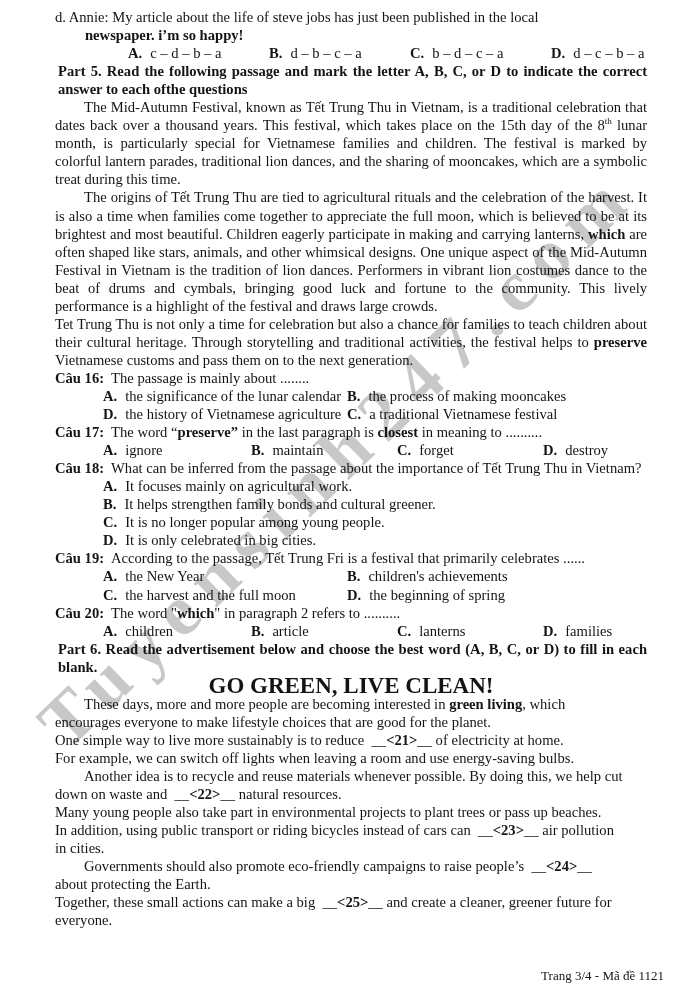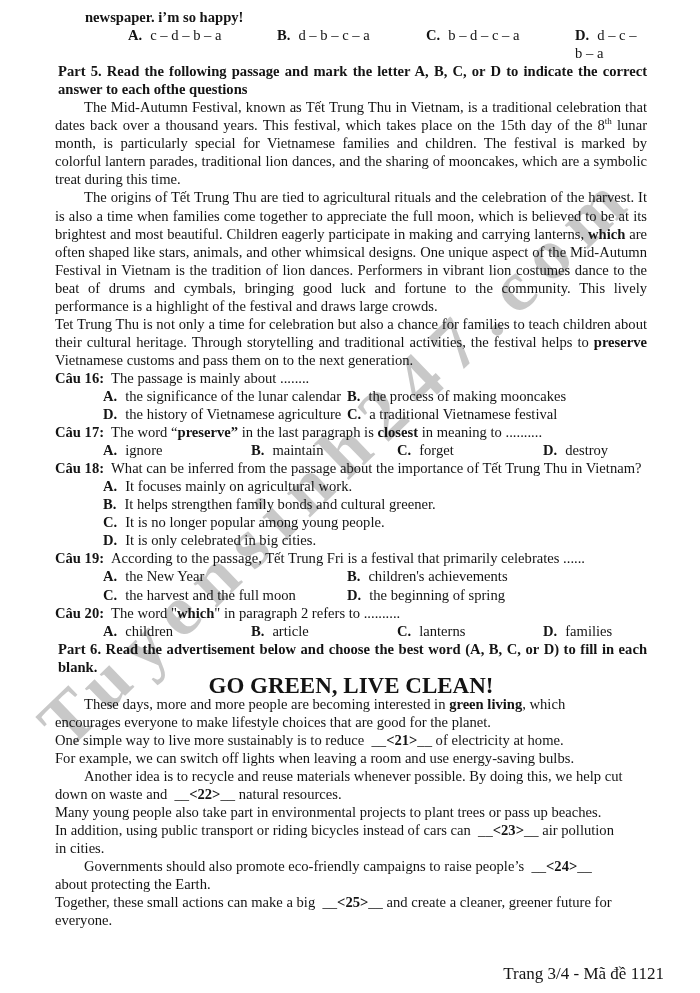--- a/index.html
+++ b/index.html
@@ -29,42 +29,43 @@
     padding:8px 53px 0 55px;
     font-size:14.6px;
     line-height:18.05px;
   }
   .line{min-height:18.05px;}
   .just{text-align:justify;}
   .indent2{margin-left:30px;font-weight:bold;}
   .p-indent{text-indent:29px;}
   .part-heading{font-weight:bold;text-align:justify;padding-left:3px;}
   .q-line .q-label{margin-right:7px;}
-  .opts-intro{display:grid;grid-template-columns:141px 141px 141px 1fr;margin-left:73px;gap:8px;}
+  .opts-intro{display:grid;grid-template-columns:141px 141px 141px 1fr;margin-left:73px;}
   .opts-4col{display:grid;grid-template-columns:148px 146px 146px 1fr;margin-left:48px;}
   .opts-2col{display:grid;grid-template-columns:244px 1fr;margin-left:48px;}
   .opt-stack{margin-left:48px;}
   .opt-letter{font-weight:bold;margin-right:8px;}
   .part6-title{font-weight:bold;text-align:center;font-size:23px;line-height:19px;}
   .p6line{white-space:nowrap;}
   .p6line.ind{padding-left:29px;}
   sup{font-size:.62em;line-height:0;}
   .footer{
     position:absolute;right:36px;bottom:9px;
-    font-size:17px;z-index:1;
+    font-size:13px;z-index:1;
   }
 </style>
 </head>
 <body>
 
 <div class="page">
   <div class="watermark">Tuyensinh247.com</div>
 
   <div class="content">
 
+    <div class="line">d. Annie: My article about the life of steve jobs has just been published in the local</div>
     <div class="line indent2">newspaper. i’m so happy!</div>
     <div class="line opts-intro">
       <span><b class="opt-letter">A.</b><span>c – d – b – a</span></span>
       <span><b class="opt-letter">B.</b><span>d – b – c – a</span></span>
       <span><b class="opt-letter">C.</b><span>b – d – c – a</span></span>
       <span><b class="opt-letter">D.</b><span>d – c – b – a</span></span>
     </div>
 
     <div class="part-heading">Part 5.  Read the following passage and mark the letter A, B, C, or D to indicate the correct answer to each ofthe questions</div>
     <div class="just p-indent"><span>The Mid-Autumn Festival, known as Tết Trung Thu in Vietnam, is a traditional celebration that dates back over a thousand years. This festival, which takes place on the 15th day of the 8</span><sup>th</sup><span> lunar month, is particularly special for Vietnamese families and children. The festival is marked by colorful lantern parades, traditional lion dances, and the sharing of mooncakes, which are a symbolic treat during this time.</span></div>

